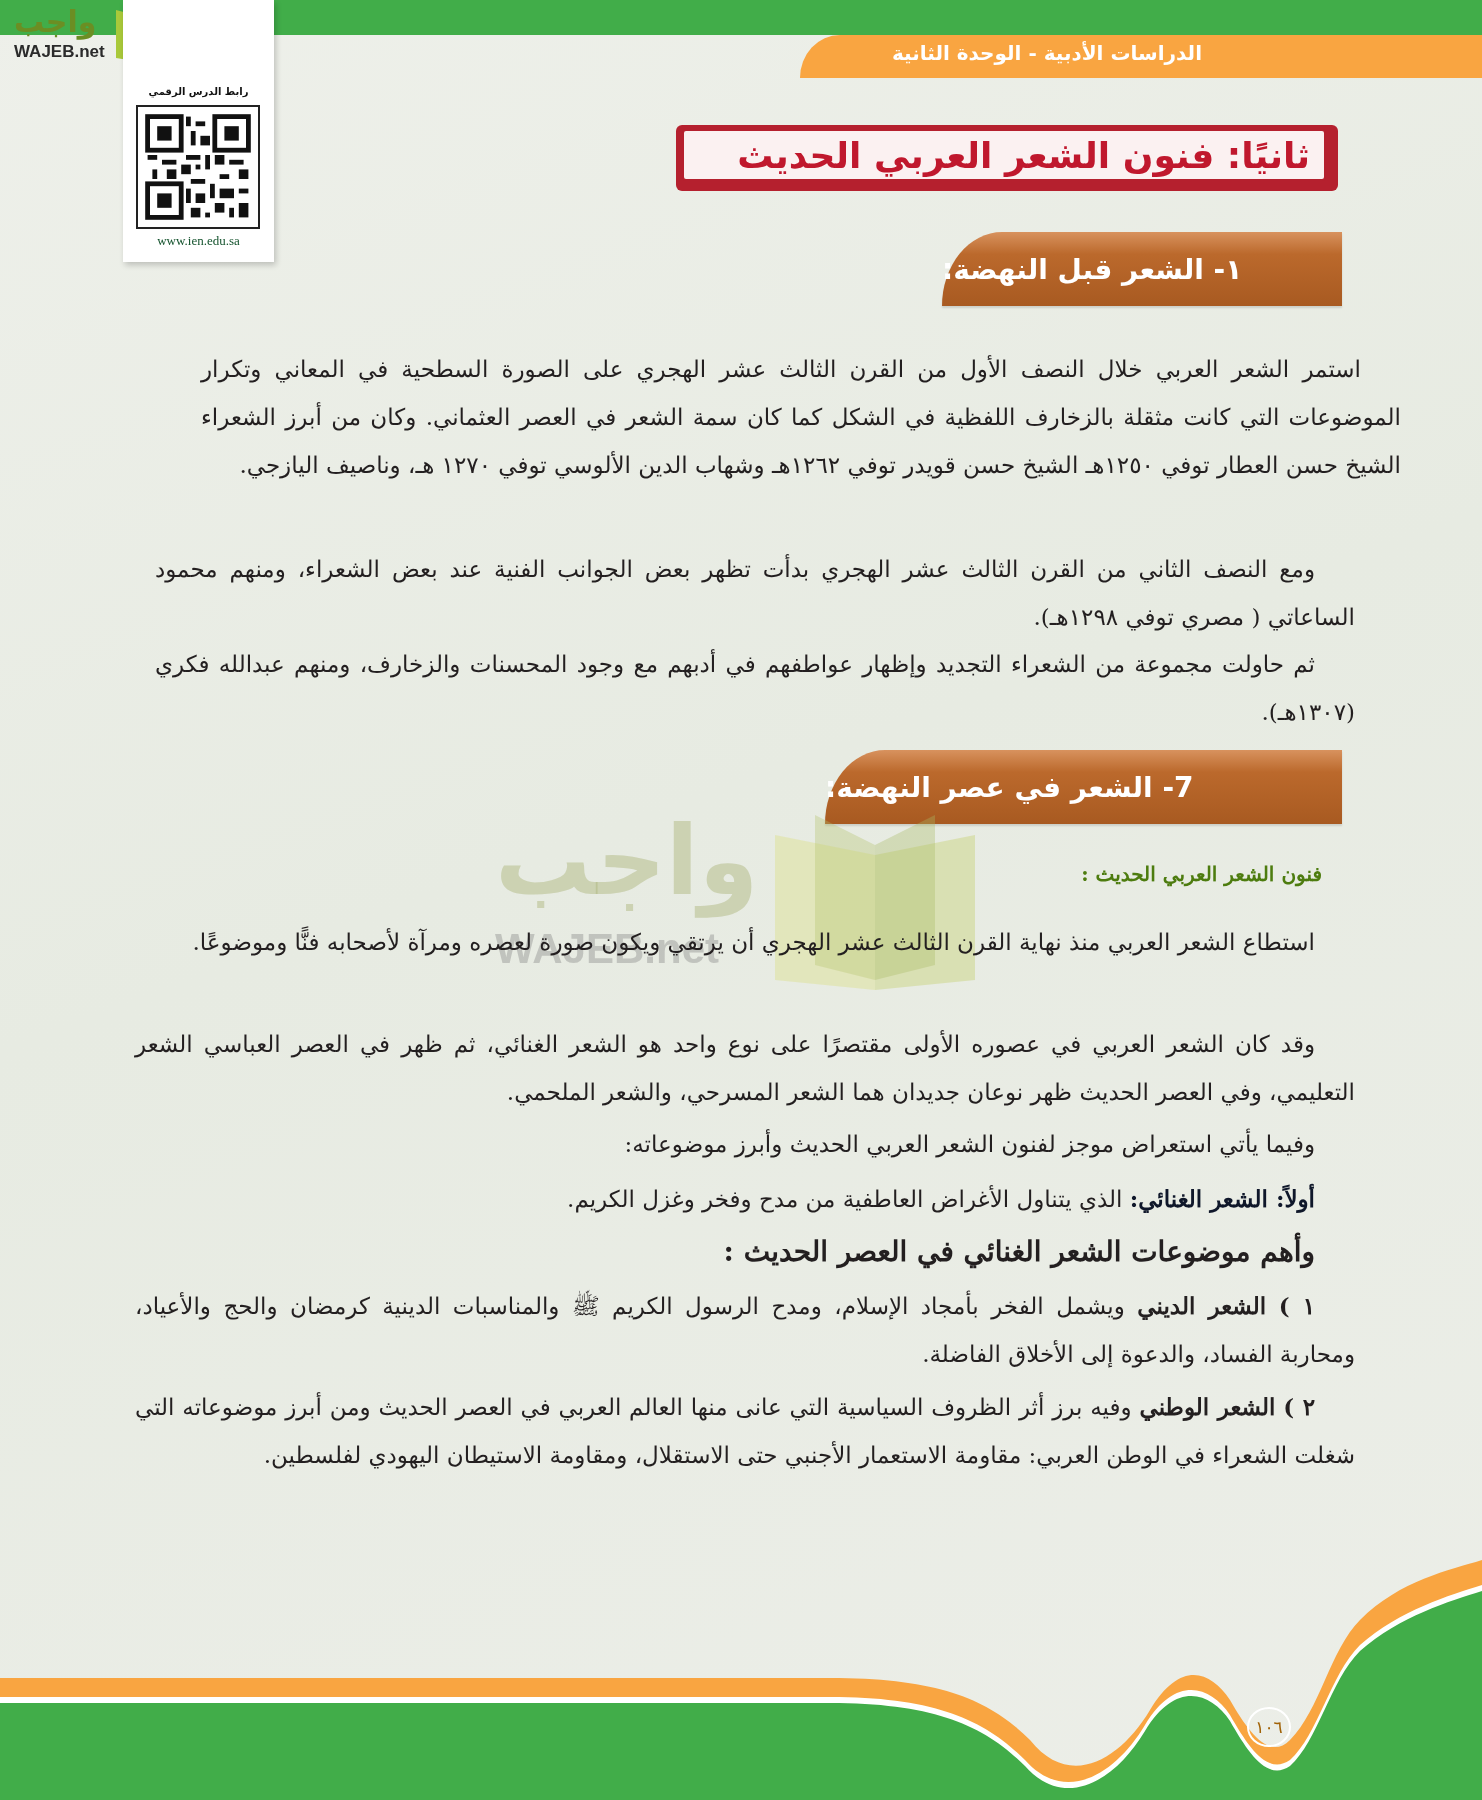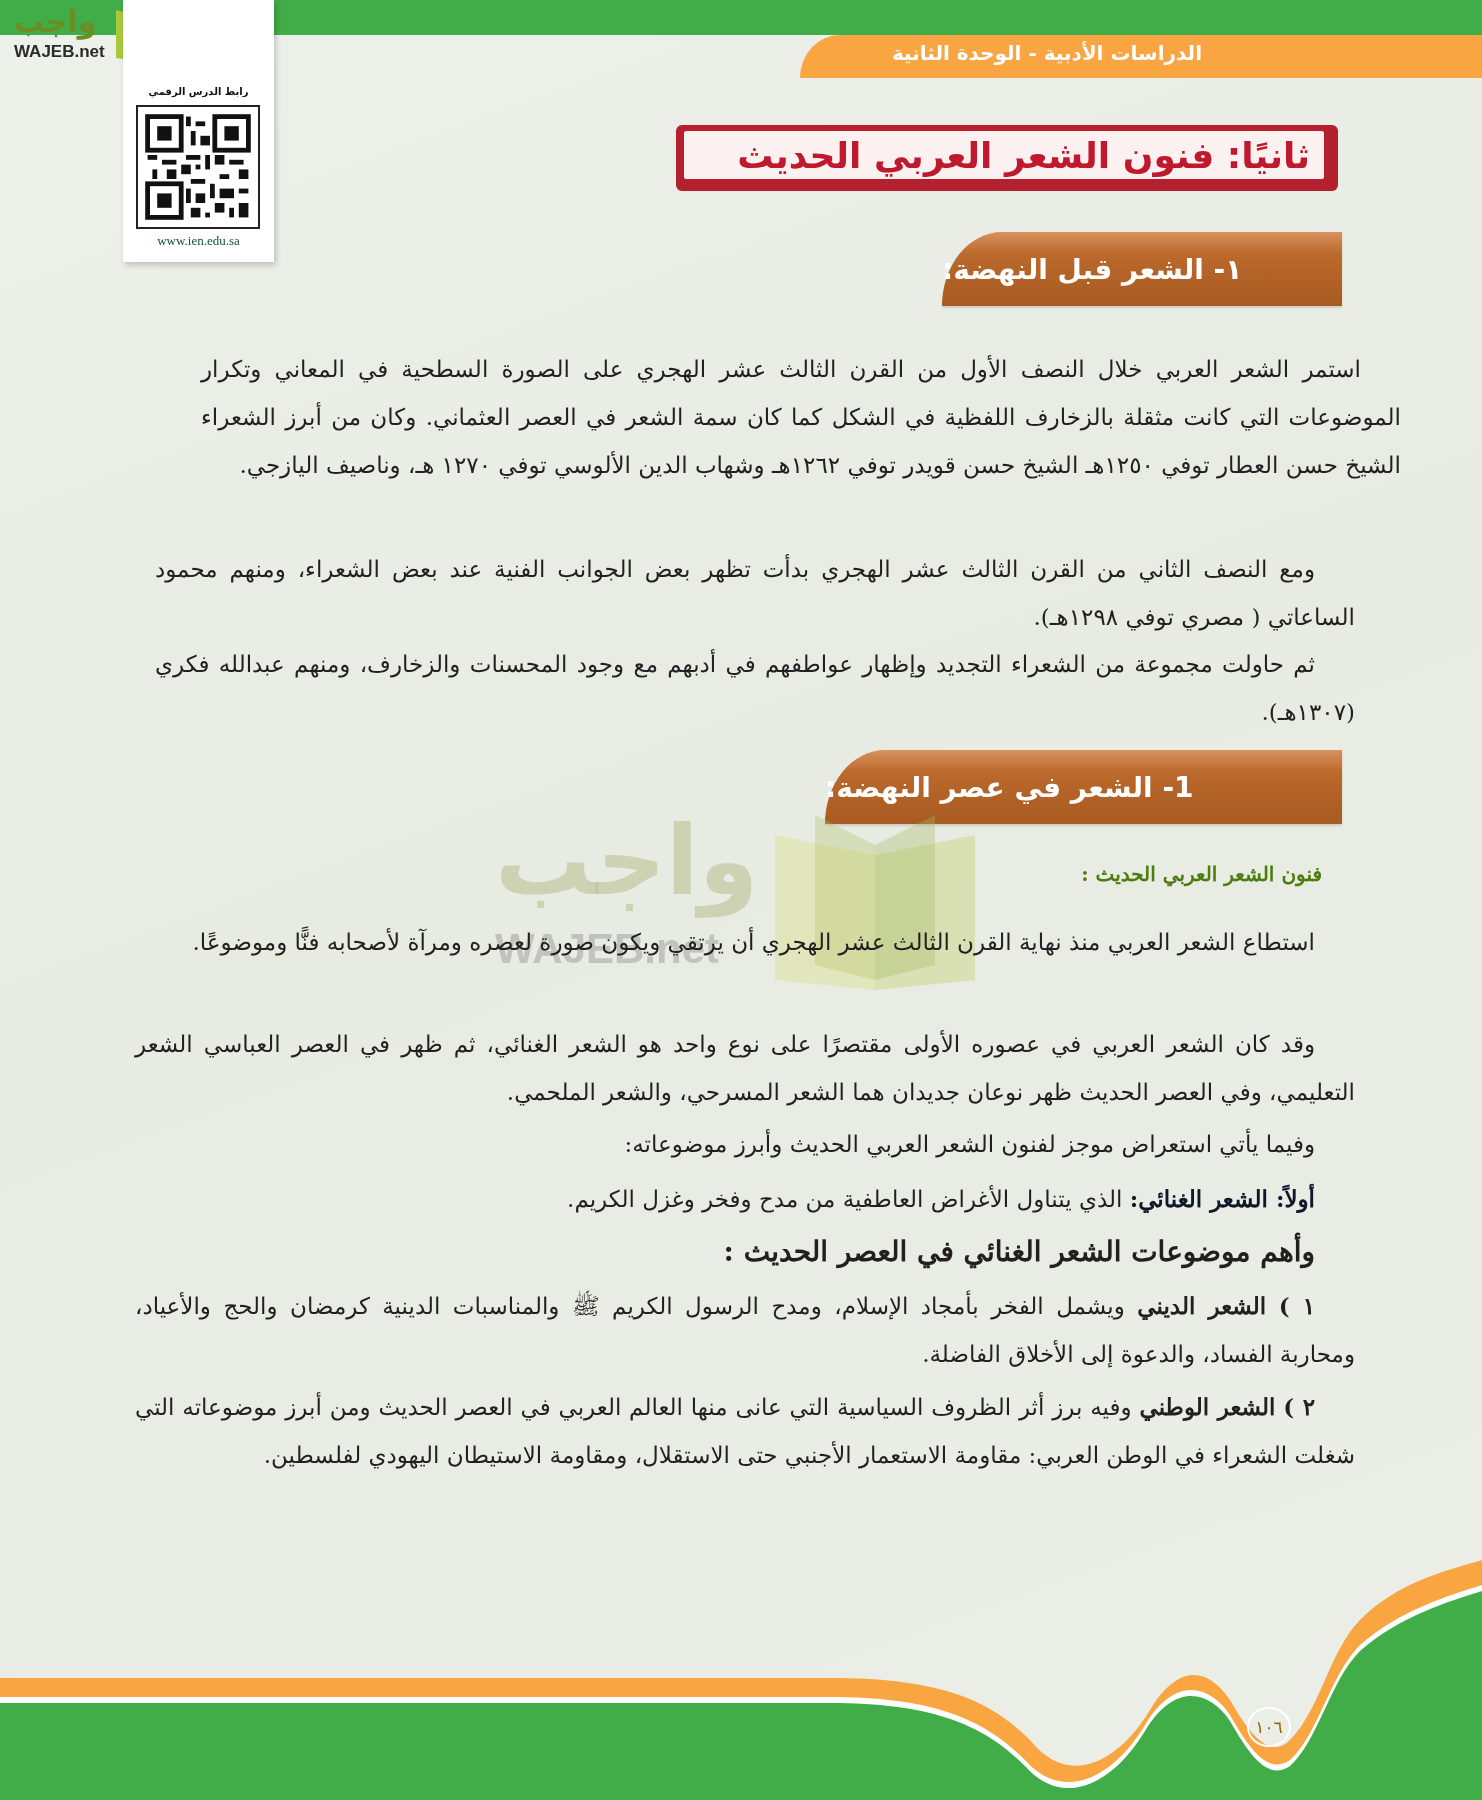--- a/index.html
+++ b/index.html
@@ -184,21 +184,21 @@
   <span class="indent"></span><span>استمر الشعر العربي خلال النصف الأول من القرن الثالث عشر الهجري على الصورة السطحية في المعاني وتكرار الموضوعات التي كانت مثقلة بالزخارف اللفظية في الشكل كما كان سمة الشعر في العصر العثماني. وكان من أبرز الشعراء الشيخ حسن العطار توفي ١٢٥٠هـ الشيخ حسن قويدر توفي ١٢٦٢هـ وشهاب الدين الألوسي توفي ١٢٧٠ هـ، وناصيف اليازجي.</span>
 </p>
 <p class="para" style="left:155px; top:545px; width:1200px;">
   <span class="indent"></span><span>ومع النصف الثاني من القرن الثالث عشر الهجري بدأت تظهر بعض الجوانب الفنية عند بعض الشعراء، ومنهم محمود الساعاتي ( مصري توفي ١٢٩٨هـ).</span>
 </p>
 <p class="para" style="left:155px; top:640px; width:1200px;">
   <span class="indent"></span><span>ثم حاولت مجموعة من الشعراء التجديد وإظهار عواطفهم في أدبهم مع وجود المحسنات والزخارف، ومنهم عبدالله فكري (١٣٠٧هـ).</span>
 </p>
 
 <div class="section-banner" style="left:825px; top:750px; width:517px;">
-  <span class="section-banner-text">1- الشعر في عصر النهضة:</span>
+  <span class="section-banner-text">7- الشعر في عصر النهضة:</span>
 </div>
 
 <div class="watermark">
   <span class="wm-ar">واجب</span>
   <span class="wm-en">WAJEB.net</span>
   <svg class="wm-book" width="220" height="175" viewBox="0 0 220 175">
     <path d="M110 40 L10 20 L10 165 L110 175 Z" fill="rgba(220,225,140,0.45)"></path>
     <path d="M110 40 L210 20 L210 165 L110 175 Z" fill="rgba(200,210,120,0.45)"></path>
     <path d="M110 30 L50 0 L50 150 L110 165 Z" fill="rgba(180,195,110,0.35)"></path>
     <path d="M110 30 L170 0 L170 150 L110 165 Z" fill="rgba(170,185,100,0.35)"></path>

